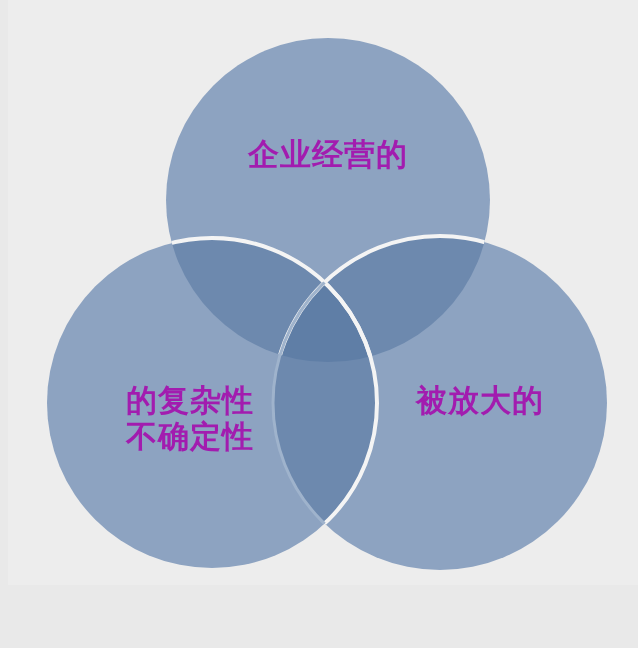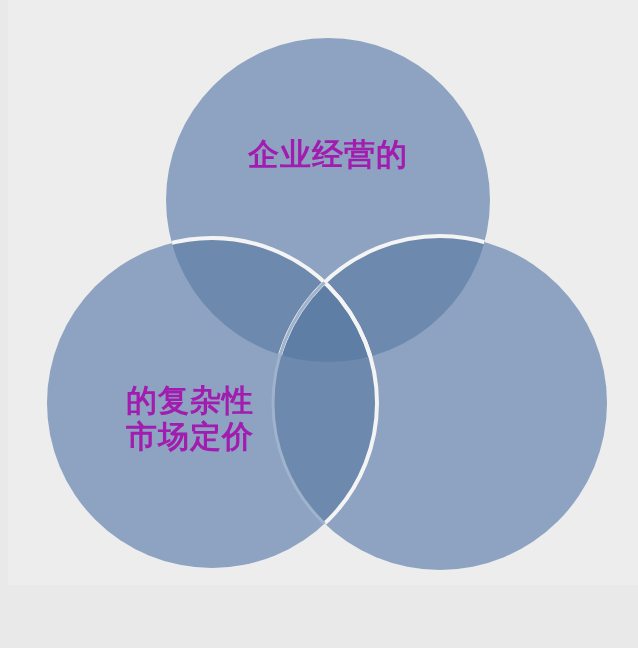--- a/index.html
+++ b/index.html
@@ -52,16 +52,17 @@
   <g clip-path="url(#cLeft)" fill="none" stroke="#9fb3cc" stroke-width="3">
     <circle cx="440" cy="403" r="167"></circle>
   </g>
 </svg>
 
 <div class="label" style="left:228px;top:136px;width:200px;">
   <div>企业经营的</div>
 </div>
 <div class="label" style="left:110px;top:382px;width:160px;">
   <div>的复杂性</div>
-  <div>市场定价</div>
+  <div>不确定性</div>
 </div>
 <div class="label" style="left:400px;top:382px;width:160px;">
+  <div>被放大的</div>
 </div>
 
 </body></html>

